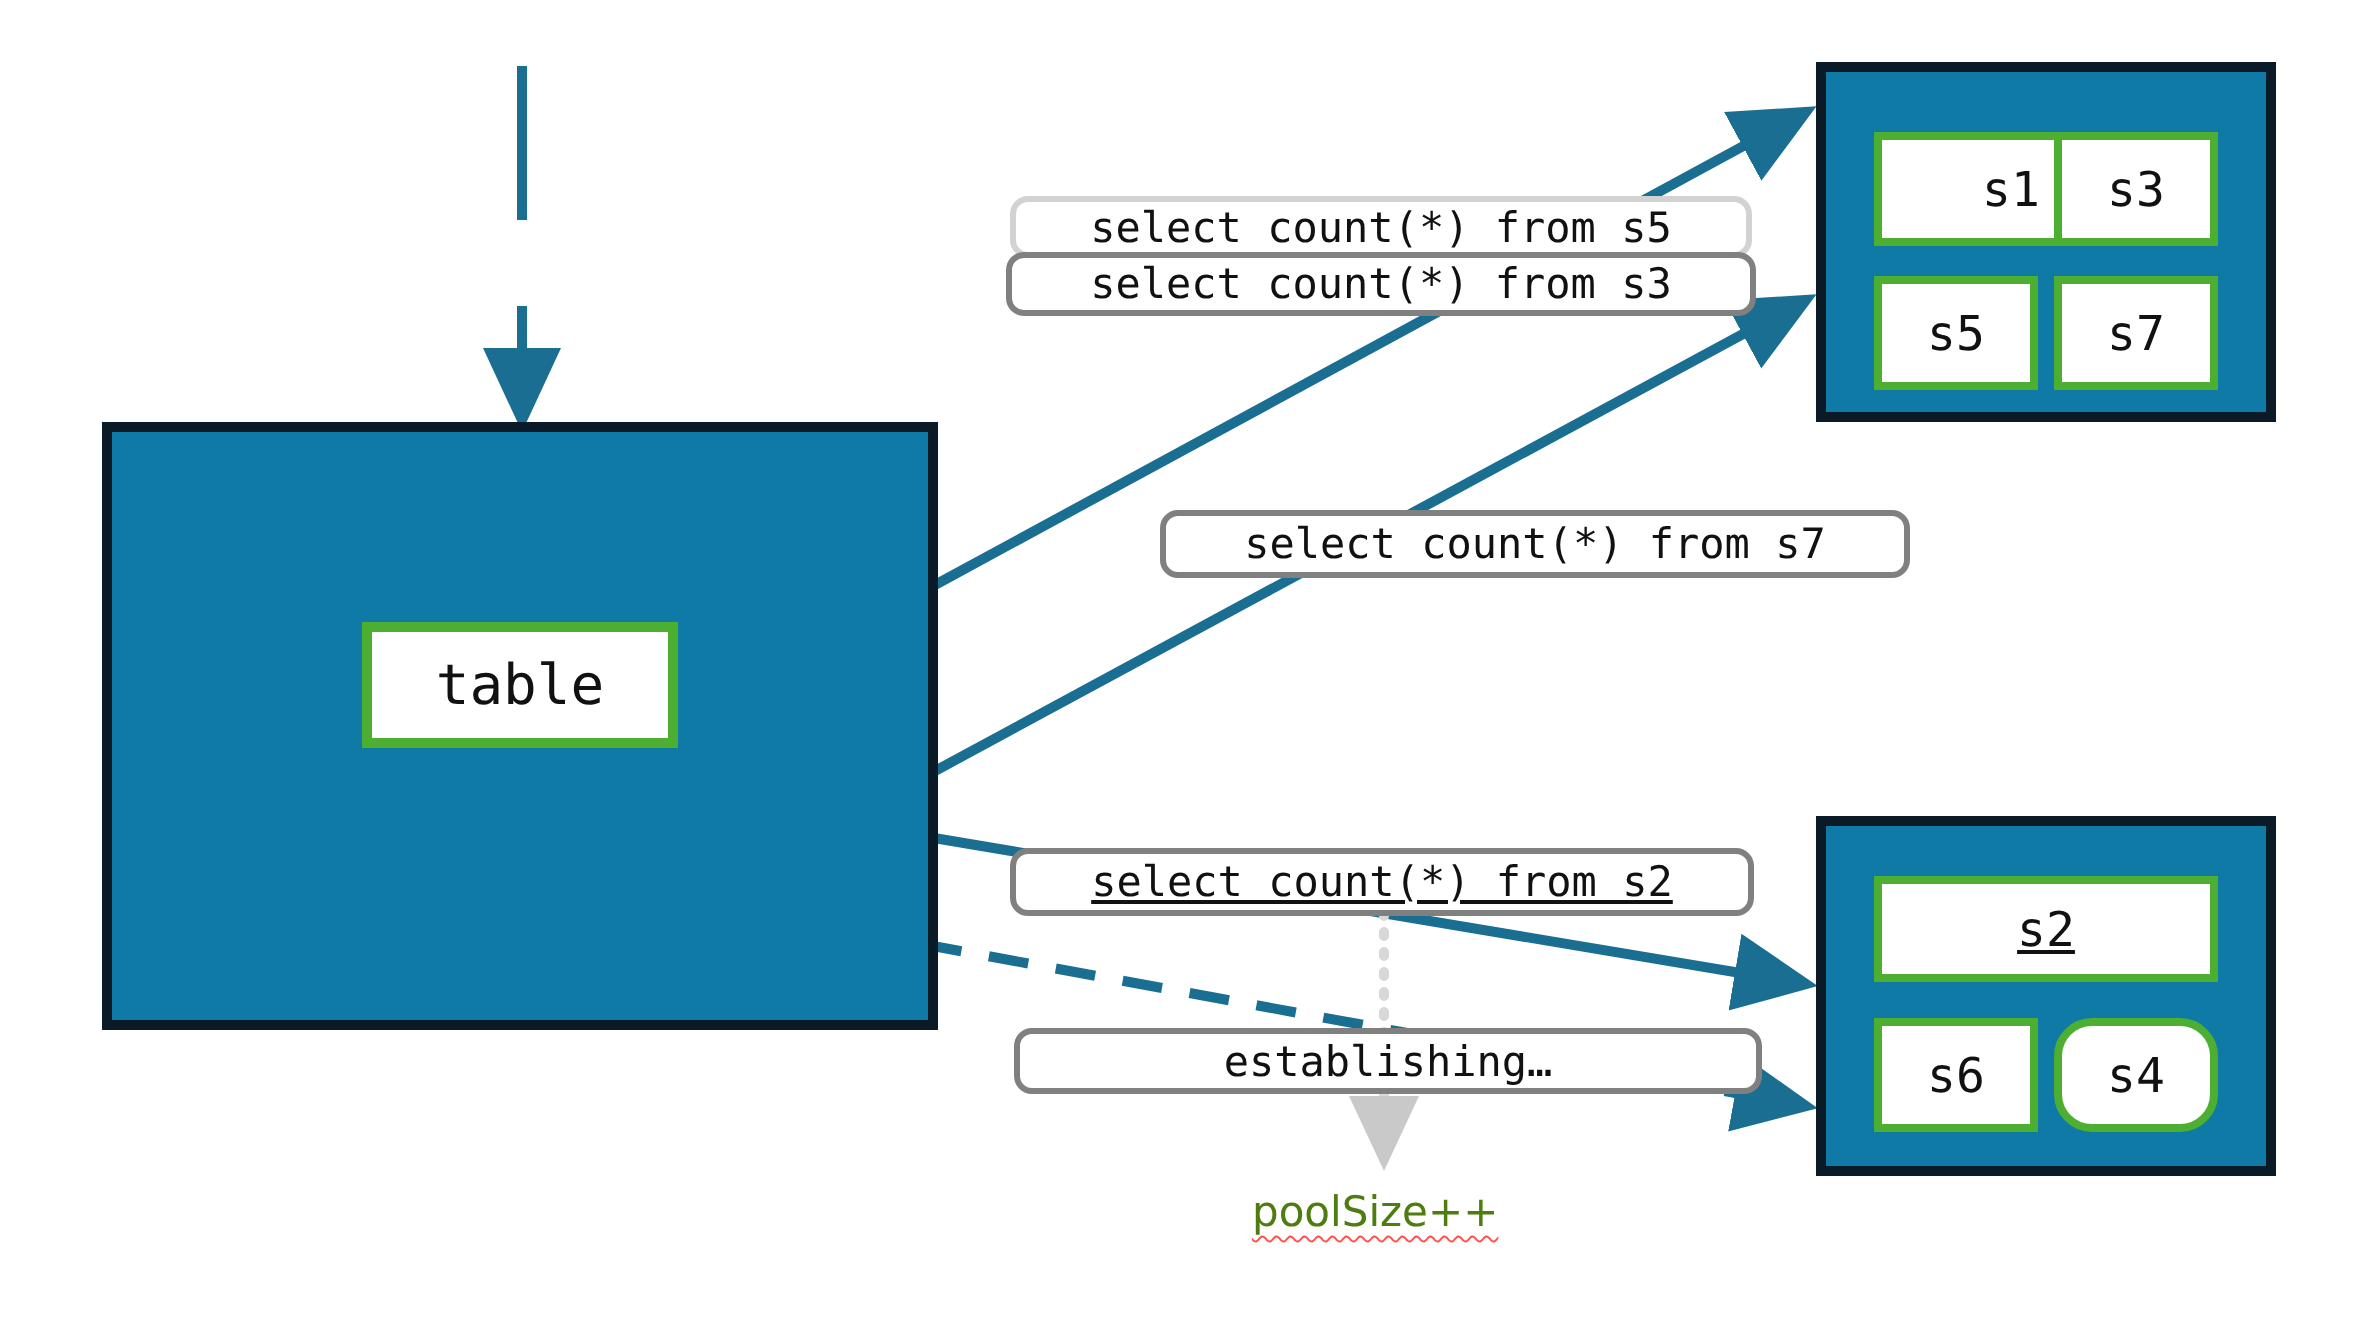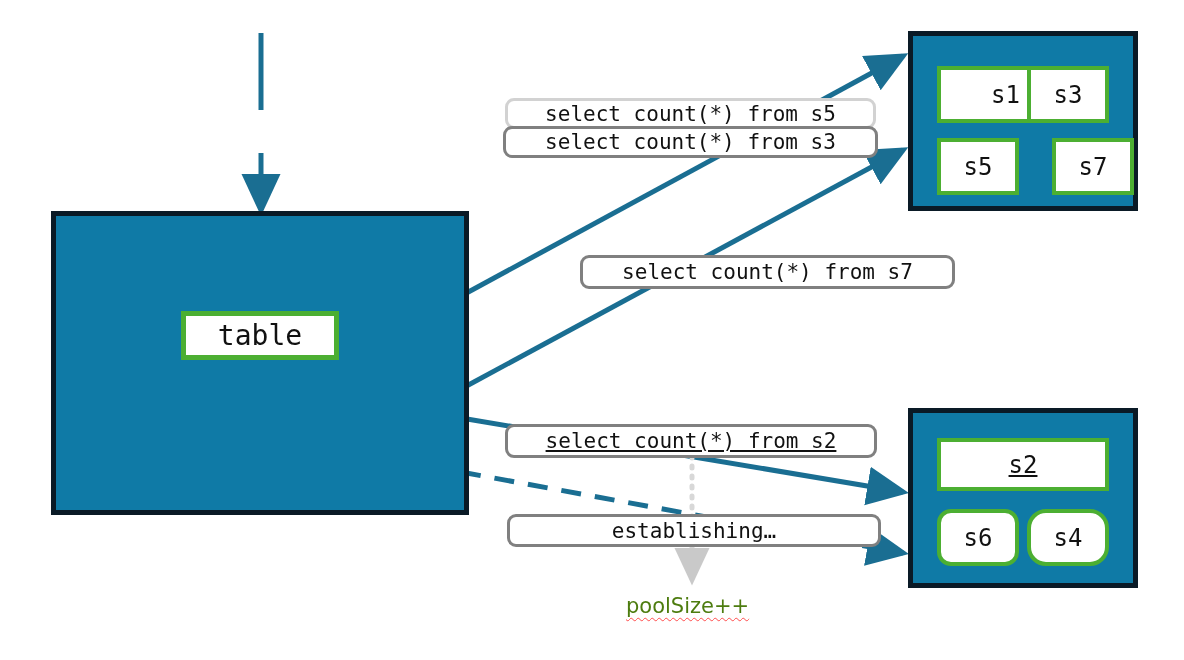--- a/index.html
+++ b/index.html
@@ -117,45 +117,45 @@
     <line x1="461" y1="418" x2="903" y2="492" stroke="#1a6e92" stroke-width="5" marker-end="url(#ah)"></line>
 
     <line x1="461" y1="472" x2="903" y2="553" stroke="#1a6e92" stroke-width="5" stroke-dasharray="20 14" marker-end="url(#ah)"></line>
 
     <line x1="692" y1="456" x2="692" y2="580" stroke="#d8d8d8" stroke-width="5" stroke-dasharray="2 8" stroke-linecap="round" marker-end="url(#ah-gray)"></line>
   </svg>
 
 
   <div class="pool" style="left:51px; top:211px; width:418px; height:304px;">
   </div>
-  <div class="table-node" style="left:181px; top:311px; width:158px; height:49px;">
+  <div class="table-node" style="left:181px; top:311px; width:158px; height:63px;">
     <span>table</span>
   </div>
 
   <div class="pool" style="left:908px; top:31px; width:230px; height:180px;">
   </div>
   <div class="server" style="left:937px; top:66px; width:94px; height:57px;padding-left:43px;">
     <span>s1</span>
   </div>
   <div class="server" style="left:1027px; top:66px; width:82px; height:57px;justify-content:center;">
     <span>s3</span>
   </div>
   <div class="server" style="left:937px; top:138px; width:82px; height:57px;">
     <span>s5</span>
   </div>
-  <div class="server" style="left:1027px; top:138px; width:82px; height:57px;margin-left:25px;">
+  <div class="server" style="left:1027px; top:138px; width:82px; height:57px;">
     <span>s7</span>
   </div>
 
   <div class="pool" style="left:908px; top:408px; width:230px; height:180px;">
   </div>
   <div class="server" style="left:937px; top:438px; width:172px; height:53px;text-decoration:underline;">
     <span>s2</span>
   </div>
-  <div class="server" style="left:937px; top:509px; width:82px; height:57px;border-radius:14px;">
+  <div class="server" style="left:937px; top:509px; width:82px; height:57px;">
     <span>s6</span>
   </div>
   <div class="server" style="left:1027px; top:509px; width:82px; height:57px;border-radius:19px;">
     <span>s4</span>
   </div>
 
   <div class="label-box faint" style="left:505px; top:98px; width:371px; height:31px;">
     <span>select count(*) from s5</span>
   </div>
 

